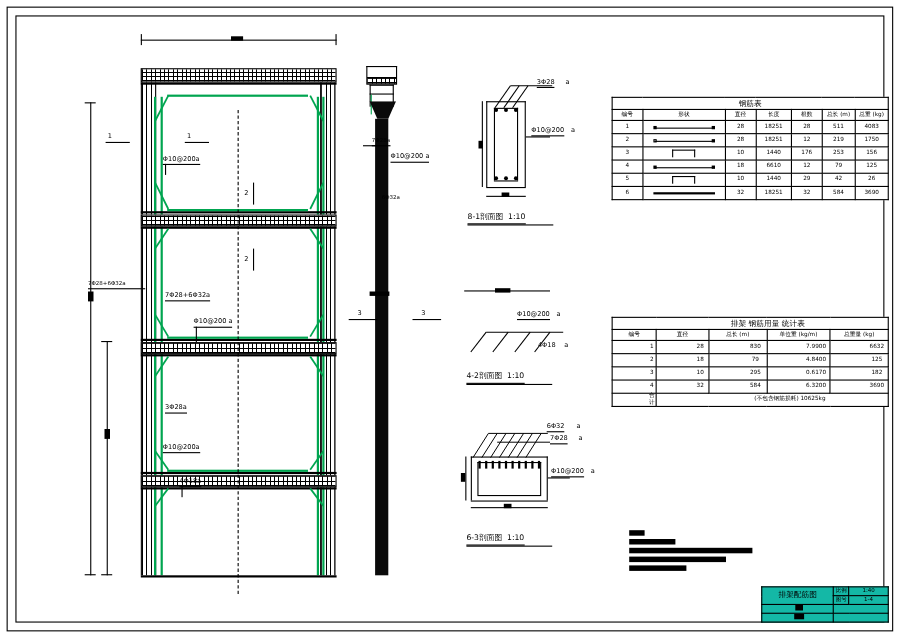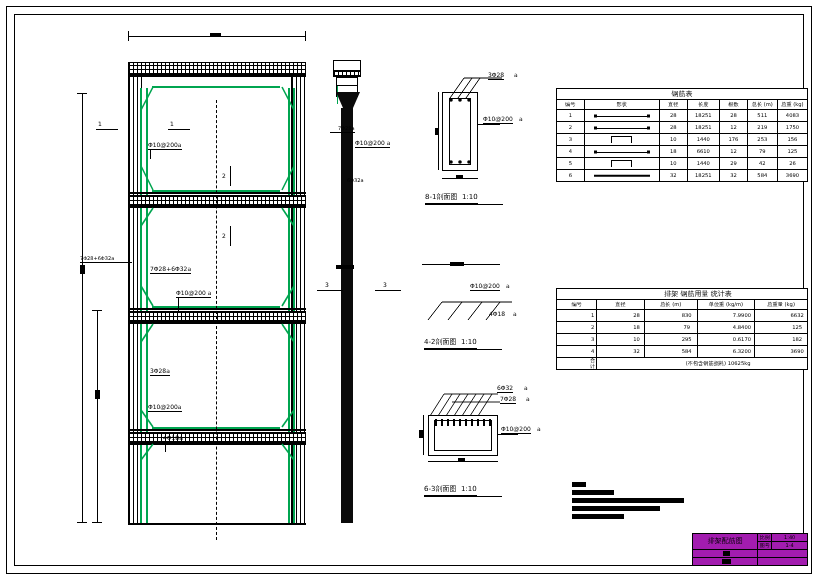--- a/index.html
+++ b/index.html
@@ -97,21 +97,21 @@
   .shape-rect-open { position: absolute; left: 36%; top: 22%; width: 28%; height: 56%; border: 1px solid #000; border-bottom: none; }
   .shape-thick { position: absolute; left: 12%; top: 50%; width: 76%; height: 2.5px; background: #000; transform: translateY(-50%); }
   
   #title-block {
     position: absolute;
     left: 692px; top: 533px;
     width: 116px; height: 33px;
     border-collapse: collapse;
     font-family: "DejaVu Sans", sans-serif;
     font-size: 5px;
-    background: #a21caf;
+    background: #14b8a6;
   }
   #title-block td { border: 1px solid #000; text-align: center; padding: 0; line-height: 1; }
   .tb-name { font-size: 7px; }
   
   .redact { position: absolute; background: #000; }
   
   .dimline { position: absolute; background: #000; height: 1px; }
   .dimtick { position: absolute; background: #000; width: 1px; }
   .watermark {
     position: absolute;

